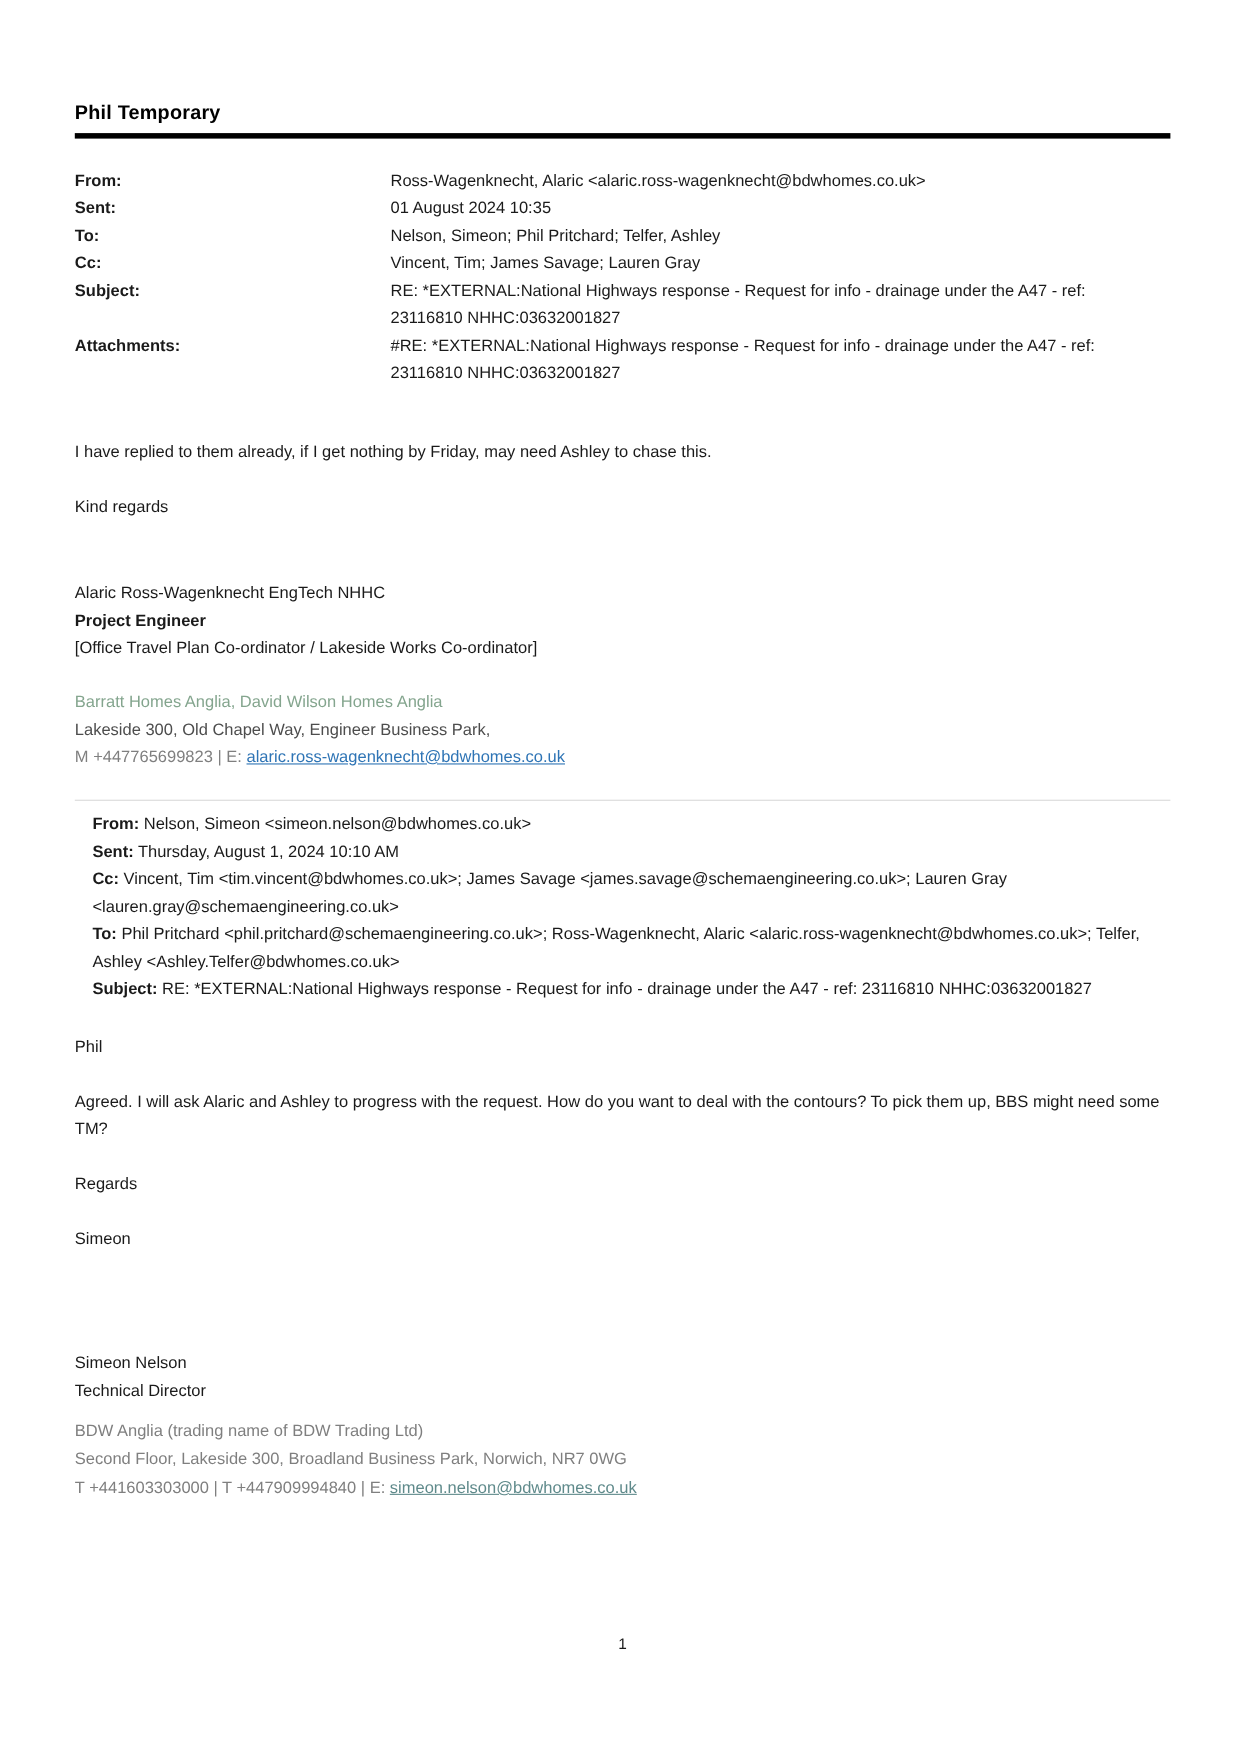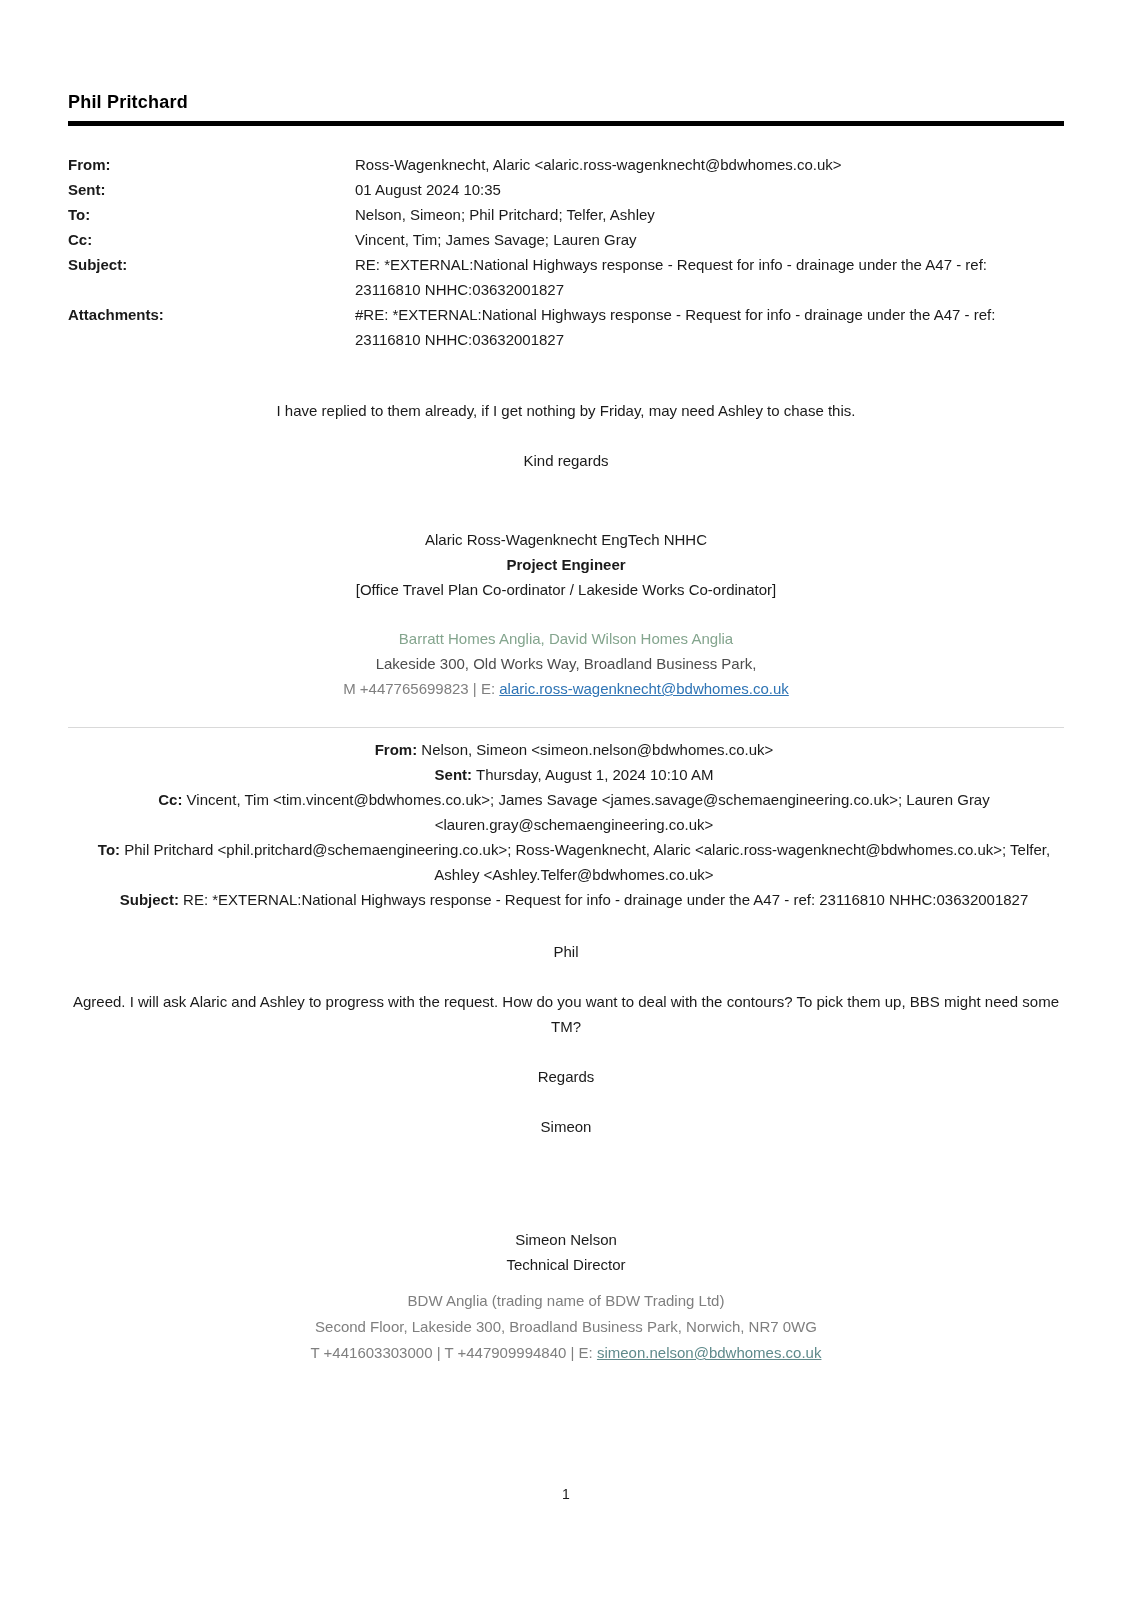--- a/index.html
+++ b/index.html
@@ -13,21 +13,21 @@
   .page { padding: 92px 68px 0 68px; position: relative; height: 100%; }
 
   .doc-title { font-size: 18px; font-weight: 700; color: #000; letter-spacing: .2px; }
   .title-rule { height: 5px; background: #000; margin-top: 8px; }
 
   .hdr-table { margin-top: 26px; }
   .hdr-row { display: flex; line-height: 25px; }
   .hdr-label { width: 287px; font-weight: 700; flex: 0 0 287px; }
   .hdr-value { flex: 1; max-width: 690px; white-space: pre-wrap; }
 
-  p { line-height: 25px; white-space: pre-wrap; text-align: center; }
+  p { line-height: 25px; white-space: pre-wrap; }
   .mt-blank { margin-top: 25px; }
 
   .body-first { margin-top: 46px; }
   .sig1-name { margin-top: 54px; }
   .bold { font-weight: 700; }
 
   .company-green { color: var(--company-green, #84a58e); margin-top: 24px; }
   .addr-dark { color: #4d4d4d; }
   .contact-gray { color: var(--gray, #7f7f7f); }
   a.link-blue { color: var(--link-blue, #2e74b5); text-decoration: underline; }
@@ -45,21 +45,21 @@
   .page-number {
     position: absolute; left: 0; right: 0; bottom: 98px;
     text-align: center; font-size: 14px; color: #1a1a1a;
   }
 </style>
 </head>
 <body>
 
 <div class="page">
 
-  <div class="doc-title">Phil Pritchard</div>
+  <div class="doc-title">Phil Temporary</div>
   <div class="title-rule"></div>
 
   <div class="hdr-table">
     <div class="hdr-row">
       <div class="hdr-label">From:</div>
       <div class="hdr-value">Ross-Wagenknecht, Alaric &lt;alaric.ross-wagenknecht@bdwhomes.co.uk&gt;</div>
     </div>
     <div class="hdr-row">
       <div class="hdr-label">Sent:</div>
       <div class="hdr-value">01 August 2024 10:35</div>
@@ -83,21 +83,21 @@
   </div>
 
   <p class="body-first">I have replied to them already, if I get nothing by Friday, may need Ashley to chase this.</p>
   <p class="mt-blank">Kind regards</p>
 
   <div>
     <p class="sig1-name">Alaric Ross-Wagenknecht EngTech NHHC</p>
     <p class="bold">Project Engineer</p>
     <p>[Office Travel Plan Co-ordinator / Lakeside Works Co-ordinator]</p>
     <p class="company-green">Barratt Homes Anglia, David Wilson Homes Anglia</p>
-    <p class="addr-dark">Lakeside 300, Old Works Way, Broadland Business Park,</p>
+    <p class="addr-dark">Lakeside 300, Old Chapel Way, Engineer Business Park,</p>
     <p><span class="contact-gray">M +447765699823 | E: </span><a class="link-blue" href="#">alaric.ross-wagenknecht@bdwhomes.co.uk</a></p>
   </div>
 
   <hr class="divider">
 
   <div class="quoted-headers">
     <p><b>From:</b><span> Nelson, Simeon &lt;simeon.nelson@bdwhomes.co.uk&gt;</span></p>
     <p><b>Sent:</b><span> Thursday, August 1, 2024 10:10 AM</span></p>
     <p><b>Cc:</b><span> Vincent, Tim &lt;tim.vincent@bdwhomes.co.uk&gt;; James Savage &lt;james.savage@schemaengineering.co.uk&gt;; Lauren Gray &lt;lauren.gray@schemaengineering.co.uk&gt;</span></p>
     <p><b>To:</b><span> Phil Pritchard &lt;phil.pritchard@schemaengineering.co.uk&gt;; Ross-Wagenknecht, Alaric &lt;alaric.ross-wagenknecht@bdwhomes.co.uk&gt;; Telfer, Ashley &lt;Ashley.Telfer@bdwhomes.co.uk&gt;</span></p>

